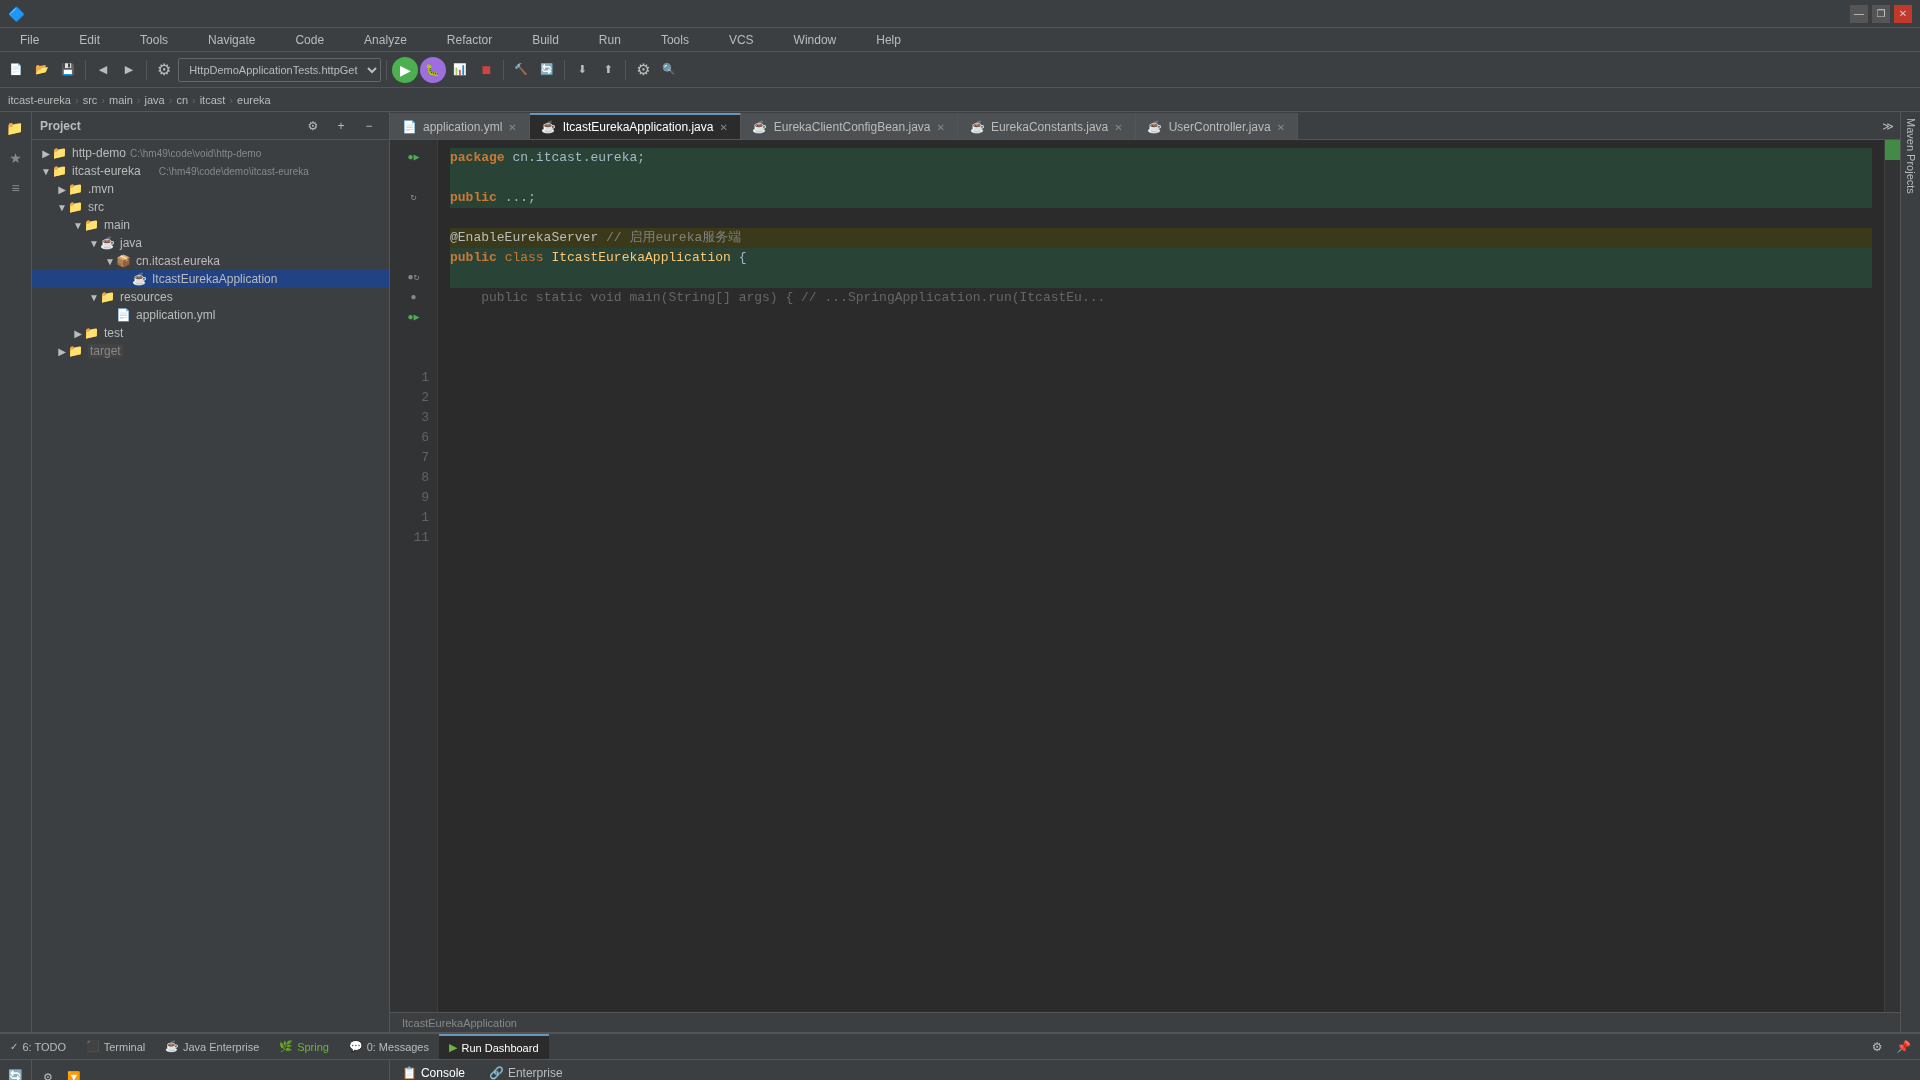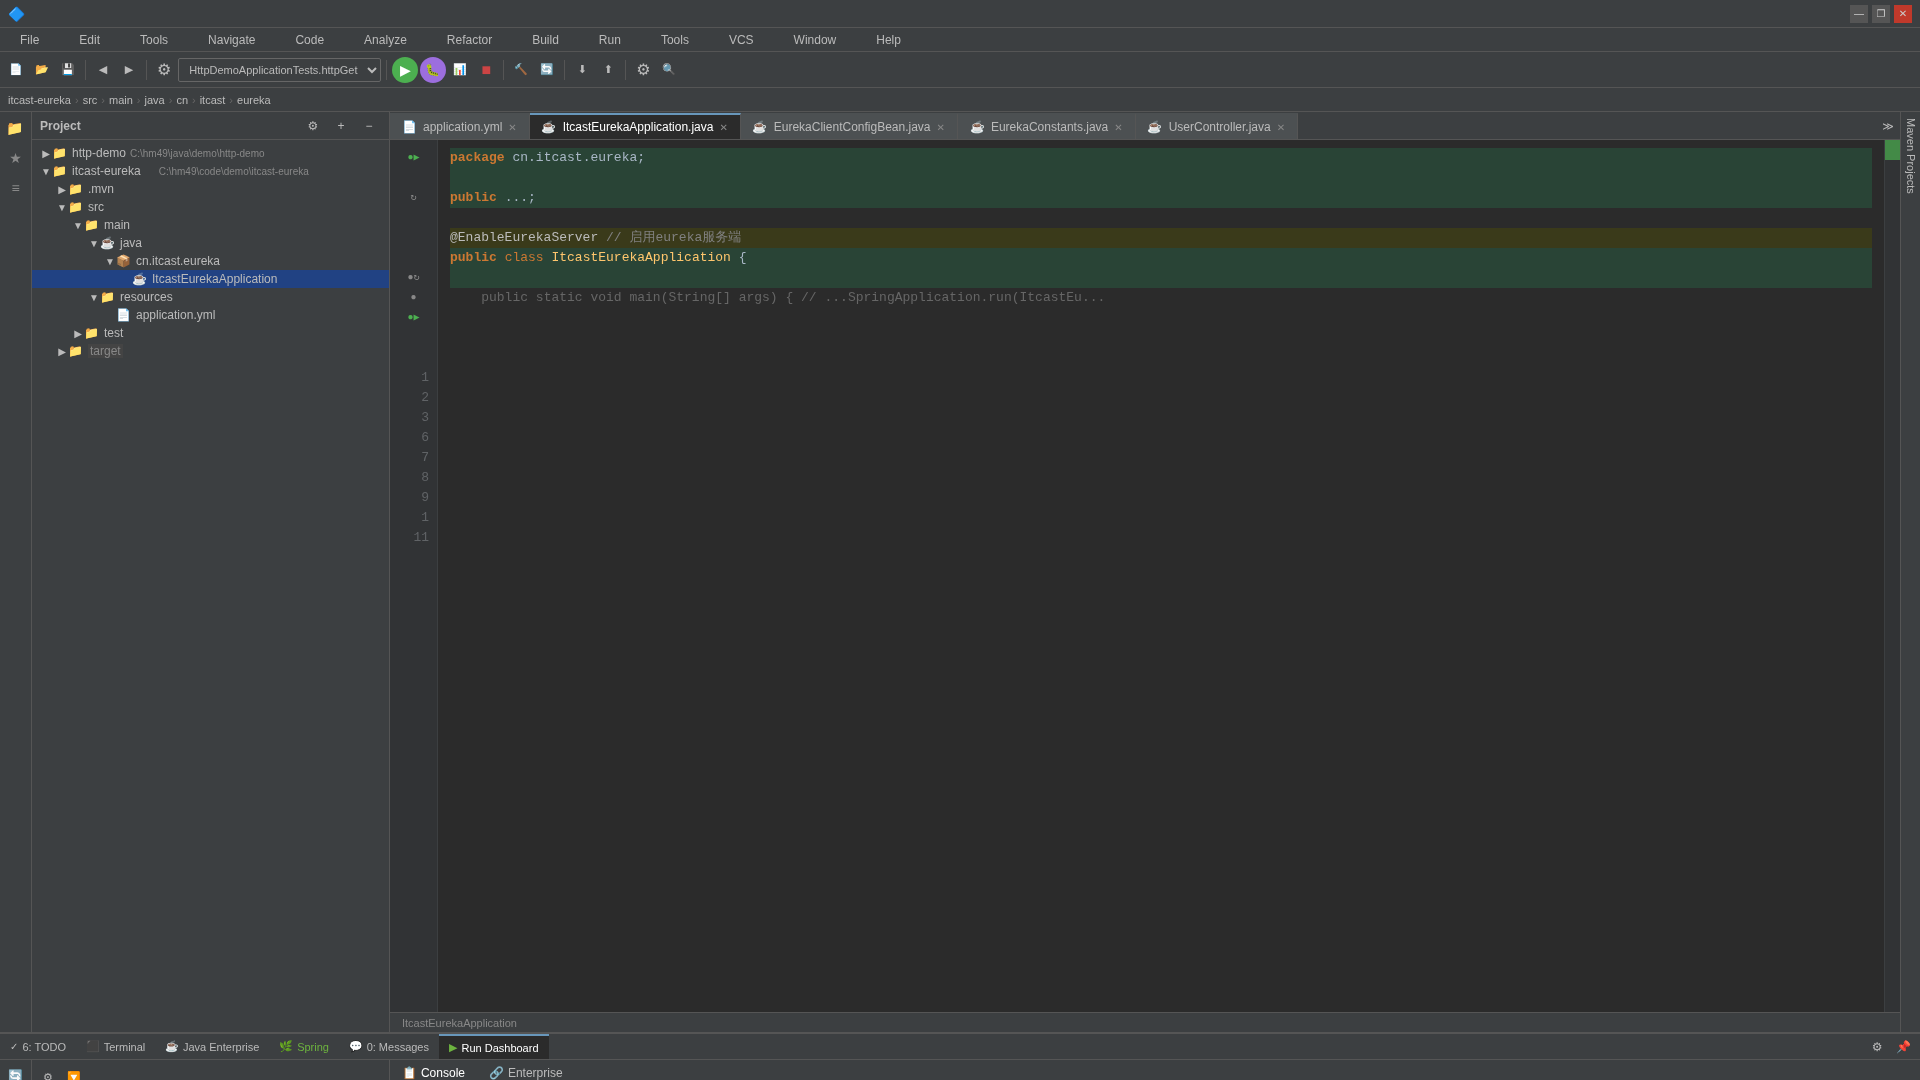--- a/index.html
+++ b/index.html
@@ -177,21 +177,21 @@
         <button class="tb-btn" style="font-size:12px;height:20px;">−</button>
       </div>
     </div>
     <div id="sidebar-content">
 
       <div class="tree-item">
         <span class="tree-indent" style="width:8px;"></span>
         <span class="tree-arrow">▶</span>
         <span class="tree-icon folder-icon">📁</span>
         <span class="tree-label">http-demo</span>
-        <span style="color:#888;font-size:10px;margin-left:4px;">C:\hm49\java\demo\http-demo</span>
+        <span style="color:#888;font-size:10px;margin-left:4px;">C:\hm49\code\void\http-demo</span>
       </div>
 
       <div class="tree-item">
         <span class="tree-indent" style="width:8px;"></span>
         <span class="tree-arrow">▼</span>
         <span class="tree-icon folder-icon">📁</span>
         <span class="tree-label">itcast-eureka</span>
         <span style="color:#888;font-size:10px;margin-left:18px;">C:\hm49\code\demo\itcast-eureka</span>
       </div>
 

